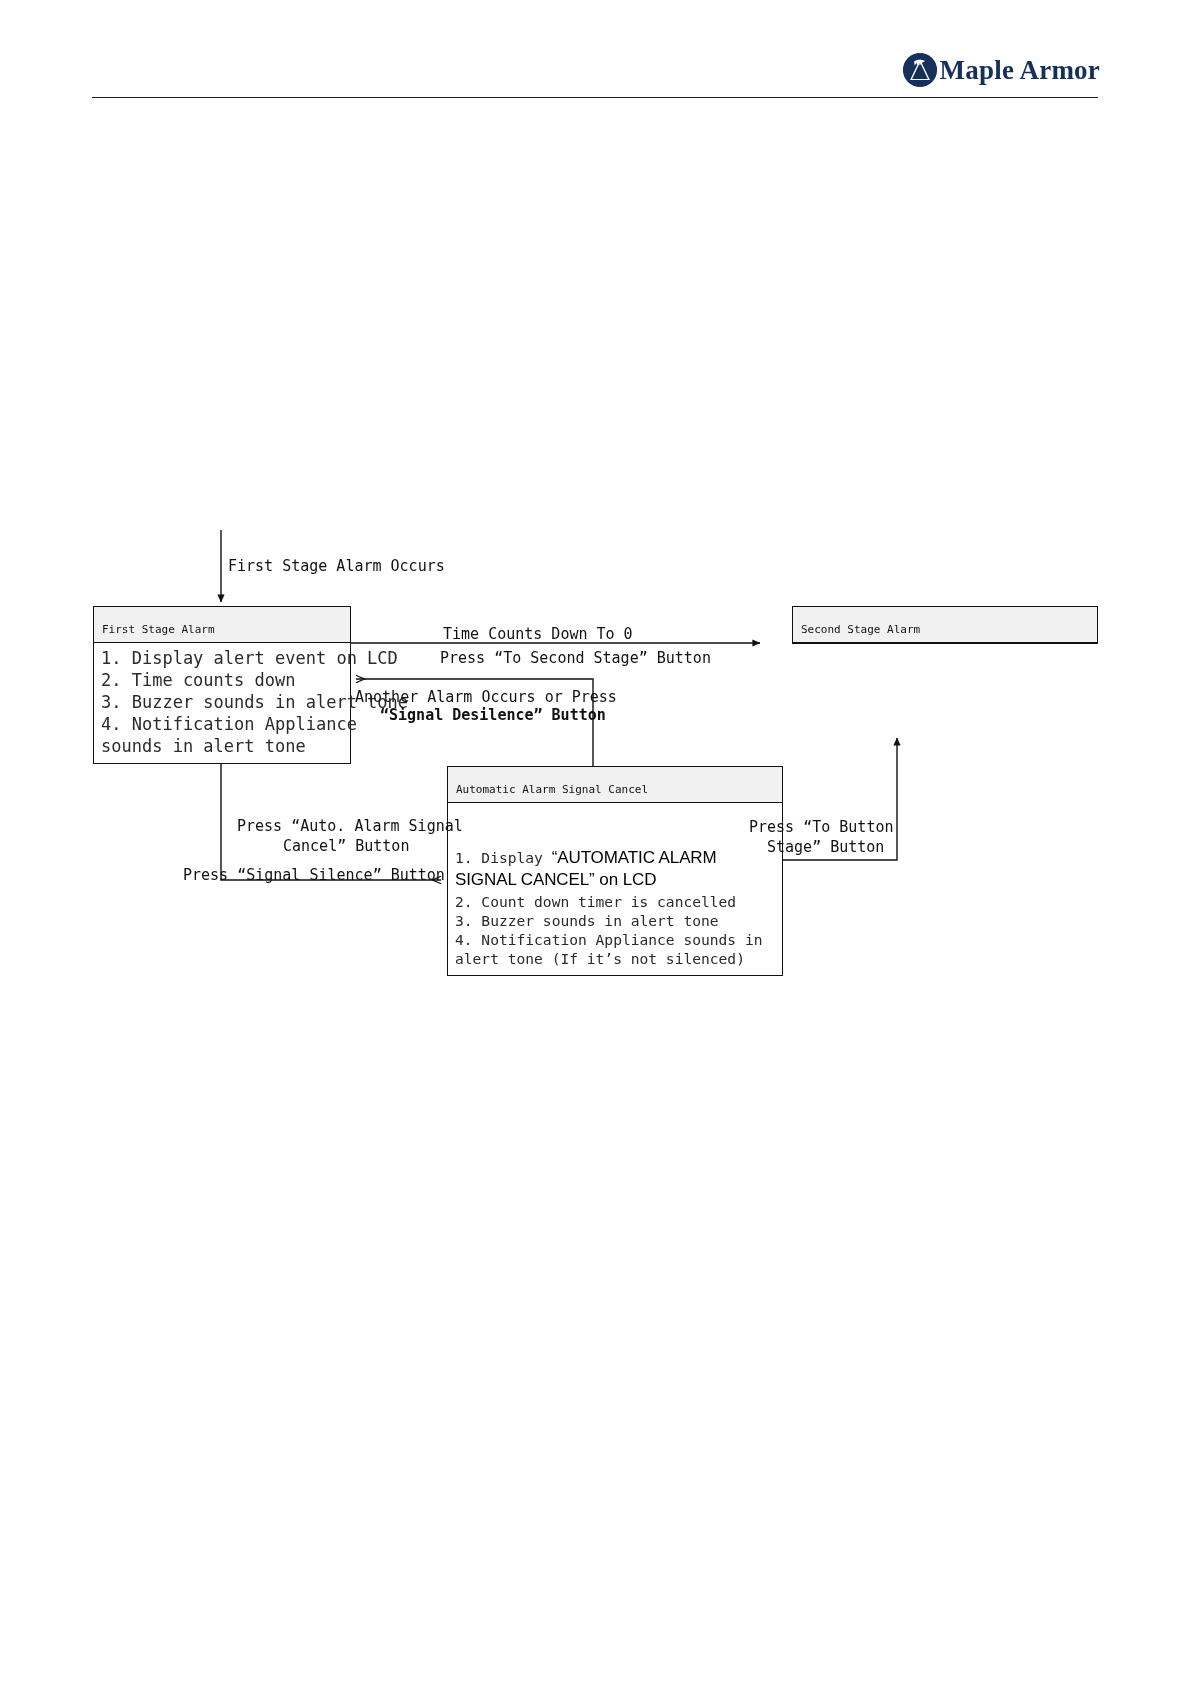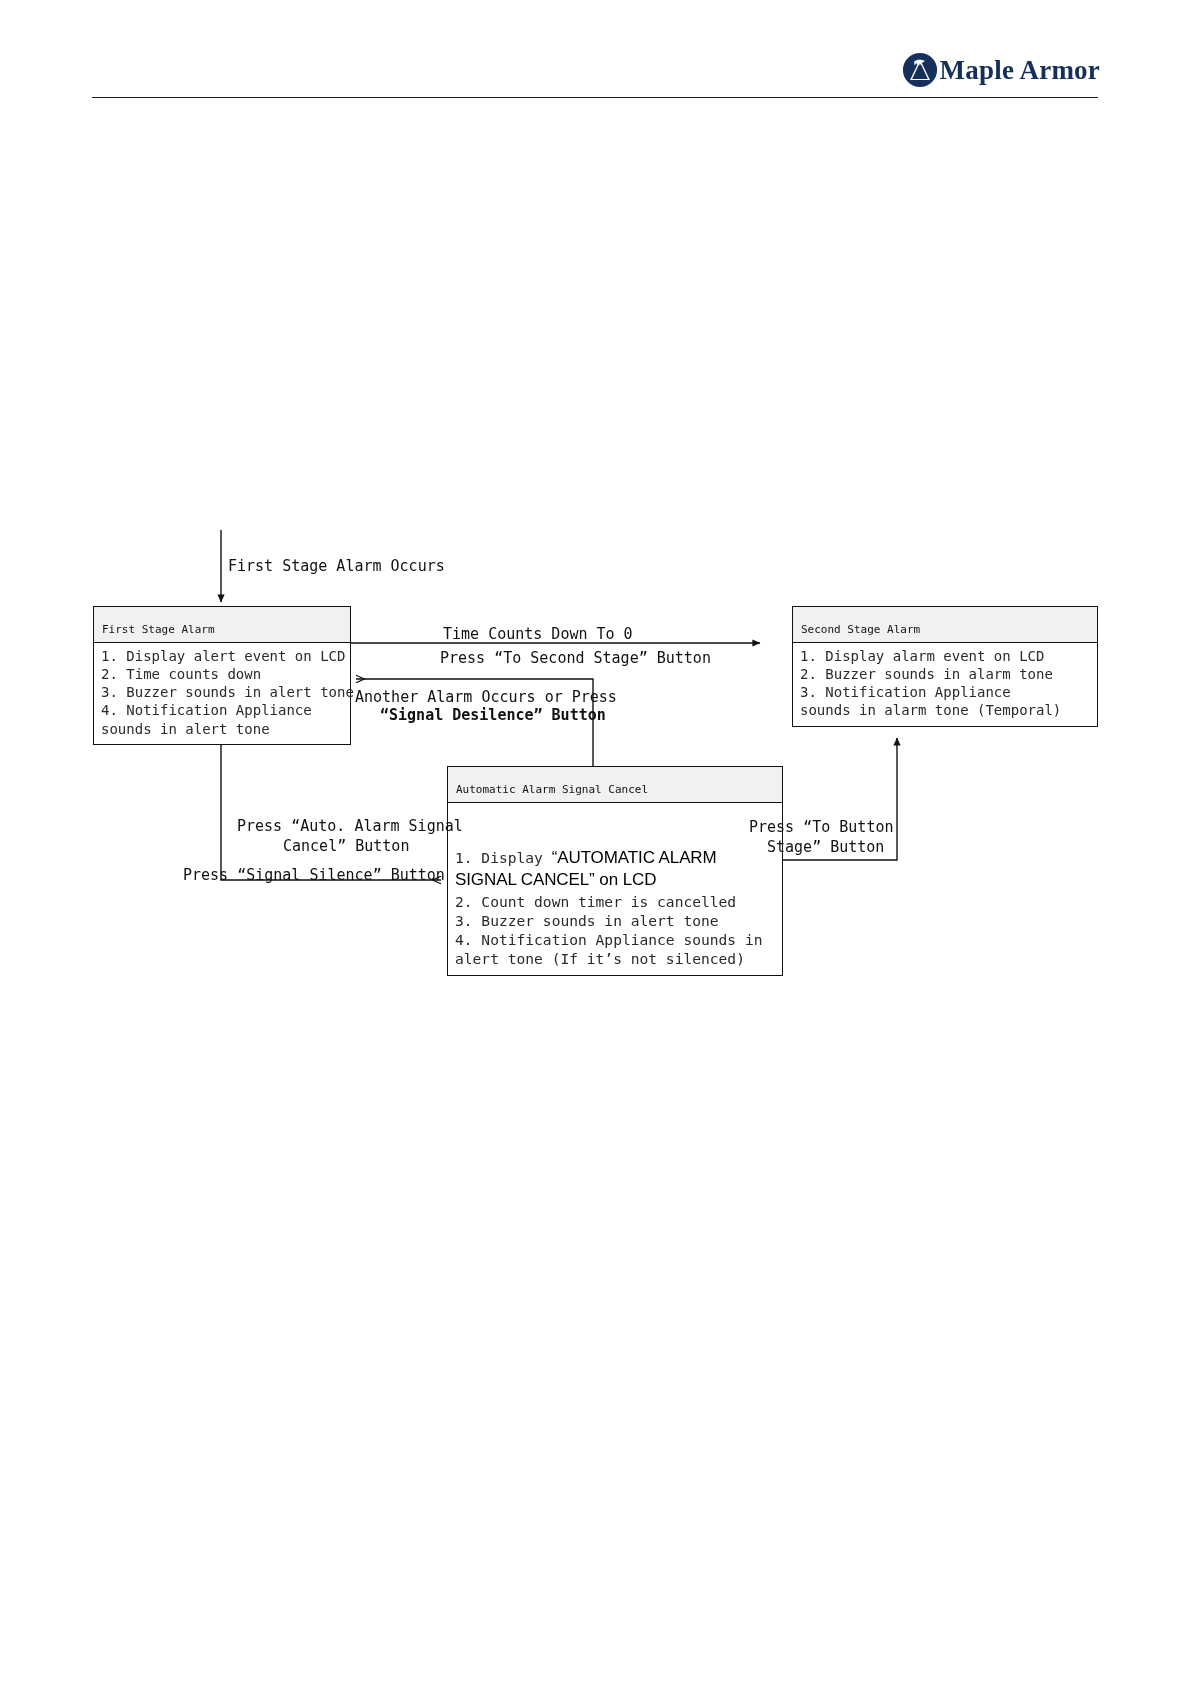--- a/index.html
+++ b/index.html
@@ -36,21 +36,21 @@
   }
   .box-title{
     background:#f1f1f1;border-bottom:1.3px solid #111;
     font-family:"DejaVu Sans Mono", monospace;
     font-size:11px;color:#111;padding:16px 8px 5px 8px;line-height:1.25;
     white-space:nowrap;
   }
   .box-body{
     padding:4px 7px 6px 7px;
     font-family:"DejaVu Sans Mono", monospace;
-    font-size:14px;color:#2a2a2a;line-height:1.30;
+    font-size:17px;color:#2a2a2a;line-height:1.30;
   }
   .box-body .ln{white-space:nowrap;}
   .box-body .wrapln{white-space:normal;margin-top:40px;}
 
   
   #box-first{left:93px;top:606px;width:258px;}
   #box-second{left:792px;top:606px;width:306px;}
   #box-auto{left:447px;top:766px;width:336px;}
 
   #box-auto .box-body{font-size:14.6px;line-height:1.32;}
@@ -126,26 +126,20 @@
         <div class="ln">1. Display alert event on LCD</div>
         <div class="ln">2. Time counts down</div>
         <div class="ln">3. Buzzer sounds in alert tone</div>
         <div class="ln">4. Notification Appliance</div>
         <div class="ln">sounds in alert tone</div>
       </div>
     </div>
 
     <div class="box" id="box-second">
       <div class="box-title">Second Stage Alarm</div>
-      <div class="box-body">
-        <div class="ln">1. Display alarm event on LCD</div>
-        <div class="ln">2. Buzzer sounds in alarm tone</div>
-        <div class="ln">3. Notification Appliance</div>
-        <div class="ln">sounds in alarm tone (Temporal)</div>
-      </div>
     </div>
 
     <div class="box" id="box-auto">
       <div class="box-title">Automatic Alarm Signal Cancel</div>
       <div class="box-body">
         <div class="wrapln"><span>1. Display </span><span class="lcd-emph">“AUTOMATIC ALARM SIGNAL CANCEL”</span><span class="lcd-emph"> on LCD</span></div>
         <div class="ln">2. Count down timer is cancelled</div>
         <div class="ln">3. Buzzer sounds in alert tone</div>
         <div class="ln">4. Notification Appliance sounds in</div>
         <div class="ln">alert tone (If it’s not silenced)</div>

